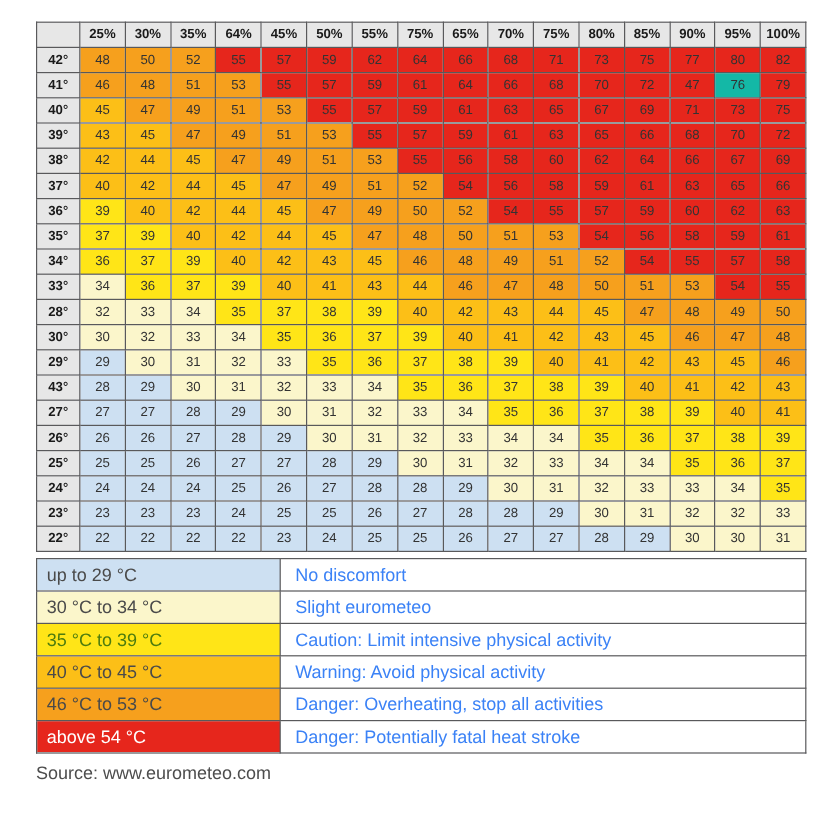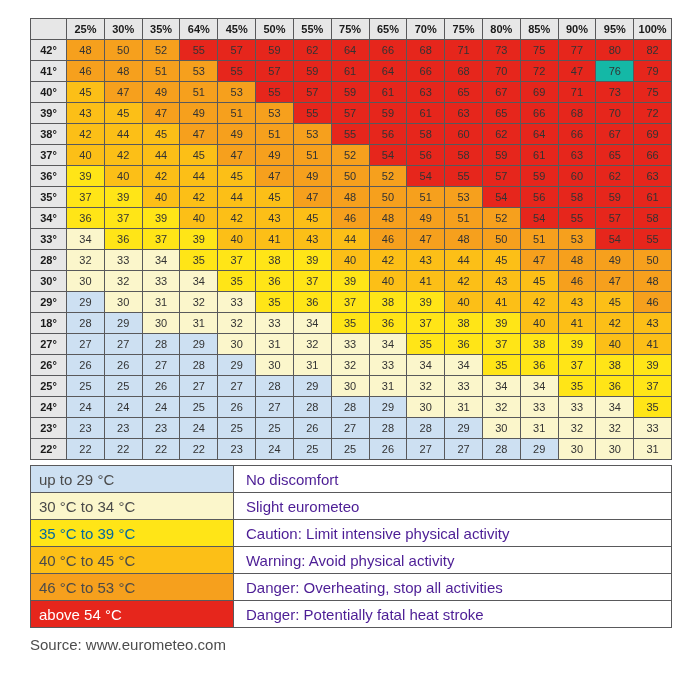--- a/index.html
+++ b/index.html
@@ -34,21 +34,21 @@
   }
   .heat-table col.temp-col { width: 36px; }
 
   
   .legend-table { margin-top: 5px; }
   .legend-table td {
     border: 1px solid #59595b;
     height: 27px;
     vertical-align: middle;
     font-size: 15px;
-    color: #4c1d95;
+    color: #3b82f6;
     padding: 0 0 0 9px;
     overflow: hidden;
     white-space: nowrap;
   }
   .legend-table col.range-col { width: 203px; }
   .legend-table td.range-cell { padding-left: 8px; }
   .legend-table td.desc-cell  { padding-left: 12px; }
 
   .source-line {
     margin-top: 8px;
@@ -345,21 +345,21 @@
             <td style="background: rgb(255, 229, 23);">38</td>
             <td style="background: rgb(255, 229, 23);">39</td>
             <td style="background: rgb(252, 191, 23);">40</td>
             <td style="background: rgb(252, 191, 23);">41</td>
             <td style="background: rgb(252, 191, 23);">42</td>
             <td style="background: rgb(252, 191, 23);">43</td>
             <td style="background: rgb(252, 191, 23);">45</td>
             <td style="background: rgb(246, 160, 29);">46</td>
           </tr>
           <tr>
-            <th>18°</th>
+            <th>43°</th>
             <td style="background: rgb(205, 224, 242);">28</td>
             <td style="background: rgb(205, 224, 242);">29</td>
             <td style="background: rgb(251, 246, 203);">30</td>
             <td style="background: rgb(251, 246, 203);">31</td>
             <td style="background: rgb(251, 246, 203);">32</td>
             <td style="background: rgb(251, 246, 203);">33</td>
             <td style="background: rgb(251, 246, 203);">34</td>
             <td style="background: rgb(255, 229, 23);">35</td>
             <td style="background: rgb(255, 229, 23);">36</td>
             <td style="background: rgb(255, 229, 23);">37</td>
@@ -495,21 +495,21 @@
       <tbody>
           <tr>
             <td class="range-cell" style="background: rgb(205, 224, 242); color: rgb(74, 74, 74);">up to 29 °C</td>
             <td class="desc-cell">No discomfort</td>
           </tr>
           <tr>
             <td class="range-cell" style="background: rgb(251, 246, 203); color: rgb(74, 74, 74);">30 °C to 34 °C</td>
             <td class="desc-cell">Slight eurometeo</td>
           </tr>
           <tr>
-            <td class="range-cell" style="background: rgb(255, 229, 23); color: #0369a1;">35 °C to 39 °C</td>
+            <td class="range-cell" style="background: rgb(255, 229, 23); color: #4d7c0f;">35 °C to 39 °C</td>
             <td class="desc-cell">Caution: Limit intensive physical activity</td>
           </tr>
           <tr>
             <td class="range-cell" style="background: rgb(252, 191, 23); color: rgb(74, 74, 74);">40 °C to 45 °C</td>
             <td class="desc-cell">Warning: Avoid physical activity</td>
           </tr>
           <tr>
             <td class="range-cell" style="background: rgb(246, 160, 29); color: rgb(74, 74, 74);">46 °C to 53 °C</td>
             <td class="desc-cell">Danger: Overheating, stop all activities</td>
           </tr>

